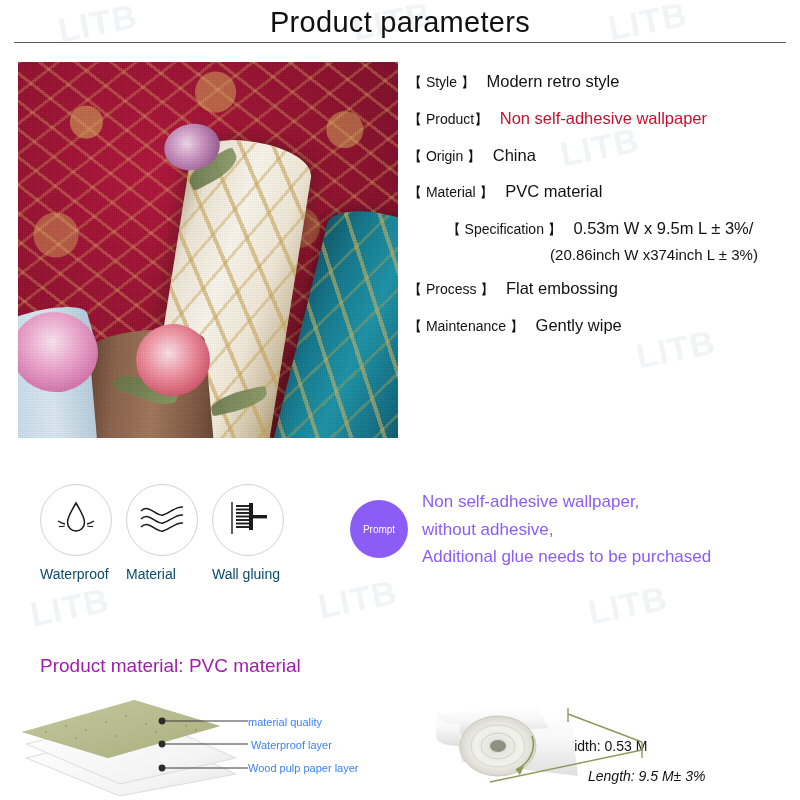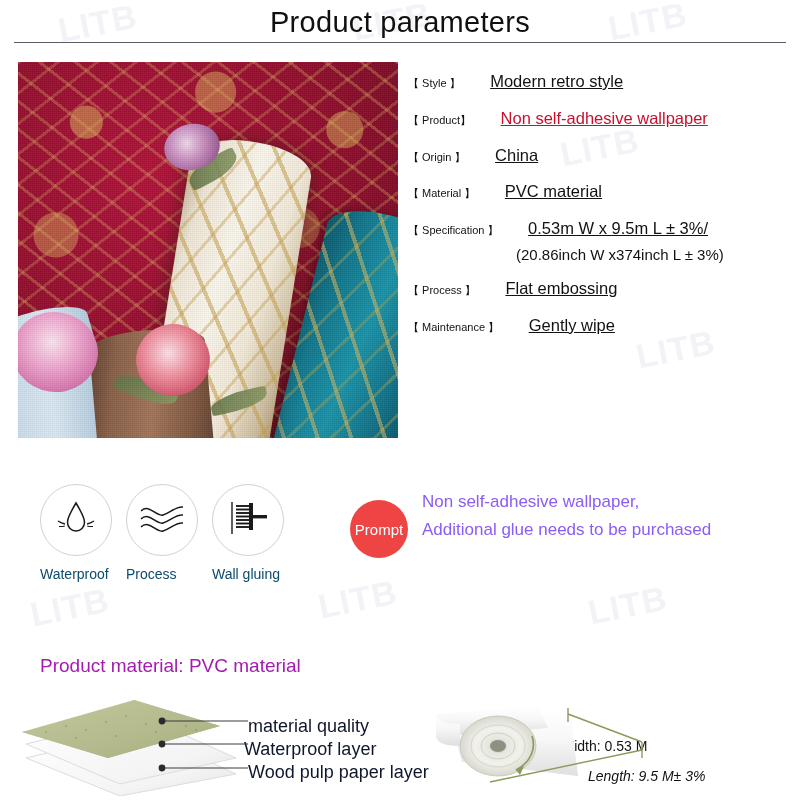--- a/index.html
+++ b/index.html
@@ -132,30 +132,30 @@
 
   
   #spec-list { position:absolute; left:408px; top:72px; width:384px; z-index:3; }
   .spec-row {
     font-size:16.5px;
     line-height:1.2;
     margin-bottom:17px;
     white-space:nowrap;
     color:#121212;
   }
-  .spec-label { font-size:11px; }
-  .spec-value { margin-left:25px;text-decoration:underline; }
+  .spec-label { font-size:14px; }
+  .spec-value { margin-left:7px; }
   .spec-value.accent { color:#c8102e;text-align:center; }
   .spec-subline {
     margin-top:7px;
     margin-left:108px;
     font-size:15px;
     white-space:nowrap;
   }
-  #spec-row-specification { margin-bottom:15px; }
+  #spec-row-specification { margin-bottom:15px;text-align:center; }
 
   
   #feature-strip { position:absolute; left:40px; top:484px; z-index:3; }
   #feature-icons { display:flex; gap:14px; }
   .feature-circle {
     width:72px; height:72px; border-radius:50%;
     border:1px solid #d2d2d2;
     display:flex; align-items:center; justify-content:center;
     background:#fff;
   }
@@ -165,49 +165,49 @@
   .feature-label {
     width:72px; text-align:left;
     font-size:14px; color:#0c4a6e;
     white-space:nowrap;
   }
 
   
   #prompt-block { position:absolute; left:350px; top:486px; z-index:3; display:flex; gap:14px; }
   #prompt-badge {
     width:58px; height:58px; border-radius:50%;
-    background:#ef4444;
+    background:#8b5cf6;
     color:#ffffff;
     display:flex; align-items:center; justify-content:center;
-    font-size:15px;
+    font-size:10px;
     flex:none;
     margin-top:14px;
   }
   #prompt-lines { padding-top:2px; }
   .prompt-line {
     font-size:17px;
     line-height:1.62;
     color:#8b5cf6;
     white-space:nowrap;
   }
 
   
   #material-heading {
     position:absolute; left:40px; top:655px; z-index:3;
     font-size:19px; color:#a21caf;
   }
   #layer-diagram { position:absolute; left:22px; top:696px; width:380px; height:100px; z-index:3; }
   .layer-label {
     position:absolute;
-    font-size:18px;
-    color:#0f172a;
+    font-size:11px;
+    color:#3b82f6;
     white-space:nowrap;
   }
   #layer-label-0 { left:248px; top:716px; }
-  #layer-label-1 { left:244px; top:739px; }
+  #layer-label-1 { left:251px; top:739px; }
   #layer-label-2 { left:248px; top:762px; }
 
   #roll-diagram { position:absolute; left:420px; top:684px; width:380px; height:116px; z-index:3; }
   .dim-label {
     position:absolute; font-size:14px; color:#121212; white-space:nowrap;
   }
   #dim-label-width { left:561px; top:714px;margin-top:24px; }
   #dim-label-length { left:588px; top:768px;font-style:italic; }
 </style>
 </head>
@@ -323,29 +323,30 @@
             <line x1="13" y1="33" x2="26" y2="33"></line>
           </g>
           <rect x="26" y="9" width="4" height="27" fill="#1a1a1a"></rect>
           <rect x="30" y="21" width="14" height="3.4" fill="#1a1a1a"></rect>
         </svg>
       </span>
     </div>
   </div>
   <div id="feature-labels">
     <div class="feature-label">Waterproof</div>
-    <div class="feature-label">Process</div>
+    <div class="feature-label">Material</div>
     <div class="feature-label">Wall gluing</div>
   </div>
 </div>
 
 <div id="prompt-block">
   <div id="prompt-badge">Prompt</div>
   <div id="prompt-lines">
     <div class="prompt-line">Non self-adhesive wallpaper,</div>
+    <div class="prompt-line">without adhesive,</div>
     <div class="prompt-line">Additional glue needs to be purchased</div>
   </div>
 </div>
 
 <div id="material-heading">Product material: PVC material</div>
 
 <div id="layer-diagram">
   <svg width="380" height="100" viewBox="0 0 380 100">
     <defs>
       <linearGradient id="gTop" x1="0" y1="0" x2="1" y2="1">

